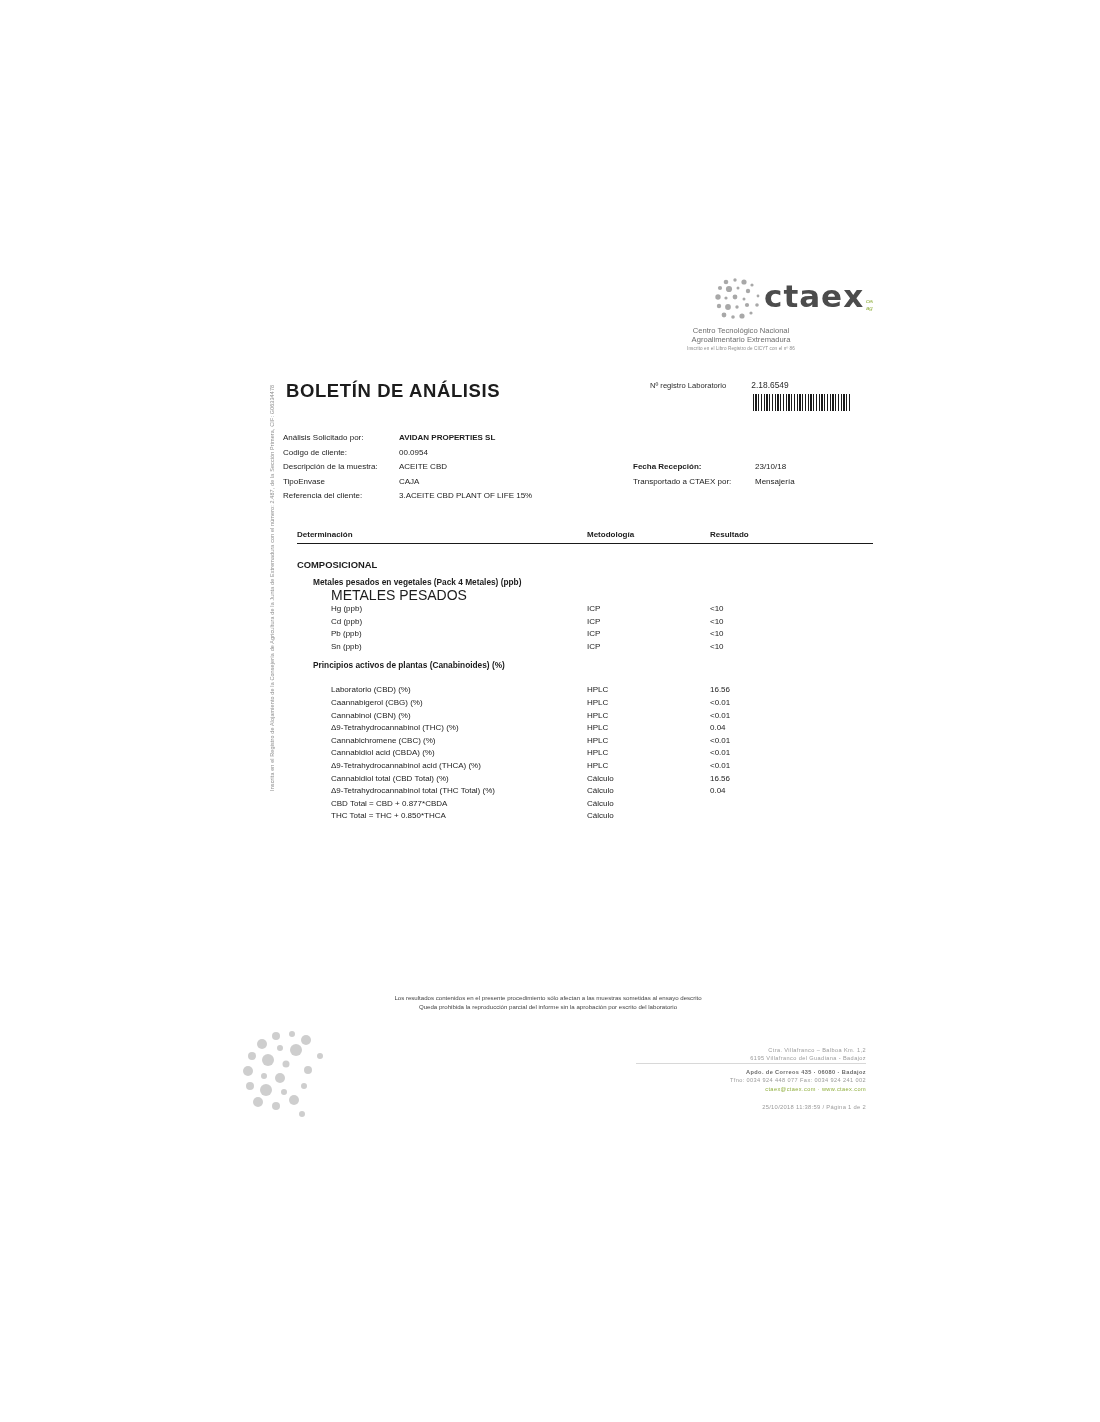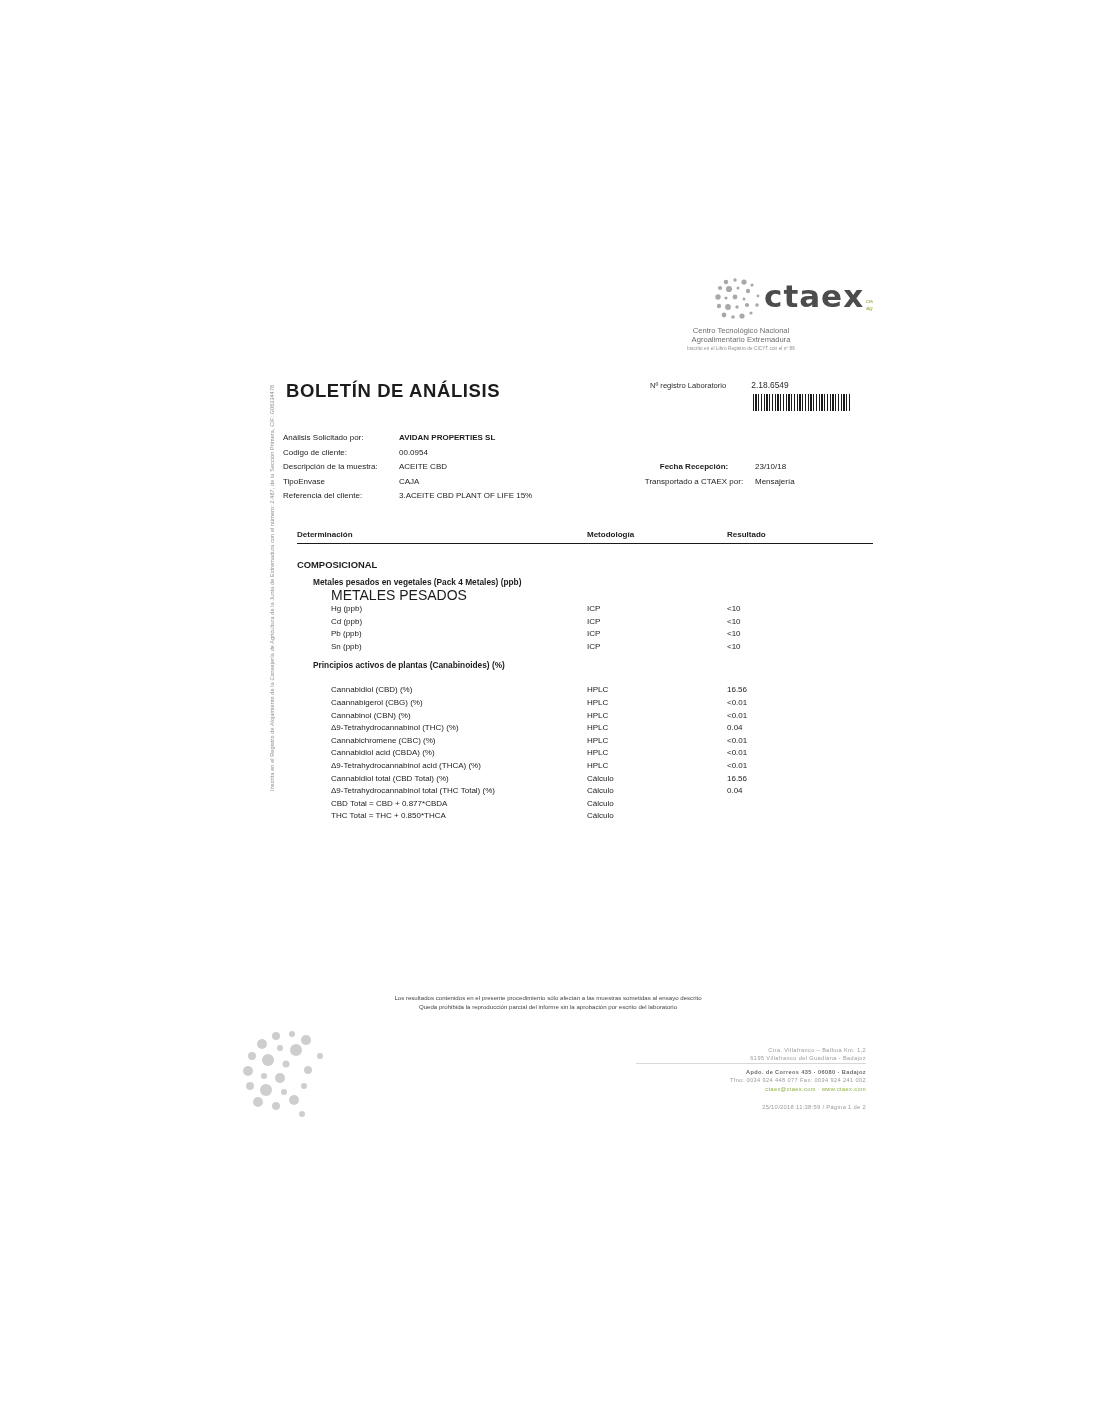--- a/index.html
+++ b/index.html
@@ -143,41 +143,41 @@
   .meta-right {
     position: absolute;
     left: 415px;
     top: 192px;
     width: 240px;
     font-size: 8px;
     line-height: 14.6px;
     color: #1c1c1c;
   }
   .meta-right .mr-row { display: flex; }
-  .meta-right .mr-label { width: 122px; text-align: center; }
+  .meta-right .mr-label { width: 122px; text-align: left; }
   .meta-right .mr-label.strong { font-weight: bold; }
   .meta-right .mr-val { }
 
   
   .table {
     position: absolute;
     left: 79px;
     top: 262px;
     width: 577px;
     font-size: 8px;
     color: #1c1c1c;
   }
   .thead {
     display: flex;
     font-weight: bold;
     padding-bottom: 4px;
     border-bottom: 1.1px solid #1a1a1a;
   }
   .c-det { width: 290px; }
-  .c-met { width: 140px; }
+  .c-met { width: 123px; }
   .c-res { width: 120px; }
 
   .section-title {
     font-weight: bold;
     font-size: 9.4px;
     margin-top: 15px;
   }
   .group-title {
     font-weight: bold;
     font-size: 8.3px;
@@ -385,21 +385,21 @@
     <div class="row">
       <div class="c-det">Sn (ppb)</div>
       <div class="c-met">ICP</div>
       <div class="c-res">&lt;10</div>
     </div>
 
     <div class="group-title">Principios activos de plantas (Canabinoides) (%)</div>
     <div class="gap-row"></div>
 
     <div class="row">
-      <div class="c-det">Cannabidiol (CBD) (%)</div>
+      <div class="c-det">Laboratorio (CBD) (%)</div>
       <div class="c-met">HPLC</div>
       <div class="c-res">16.56</div>
     </div>
     <div class="row">
       <div class="c-det">Caannabigerol (CBG) (%)</div>
       <div class="c-met">HPLC</div>
       <div class="c-res">&lt;0.01</div>
     </div>
     <div class="row">
       <div class="c-det">Cannabinol (CBN) (%)</div>

